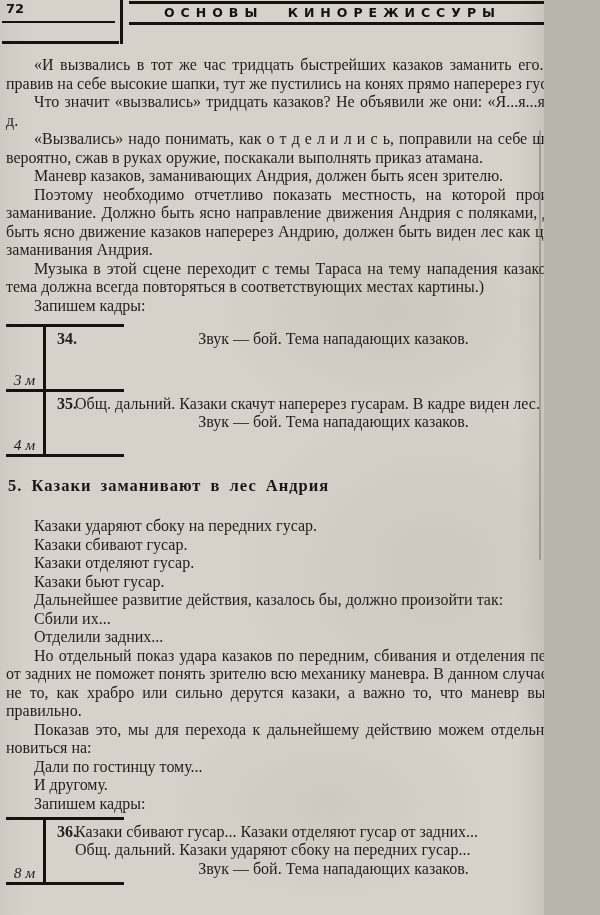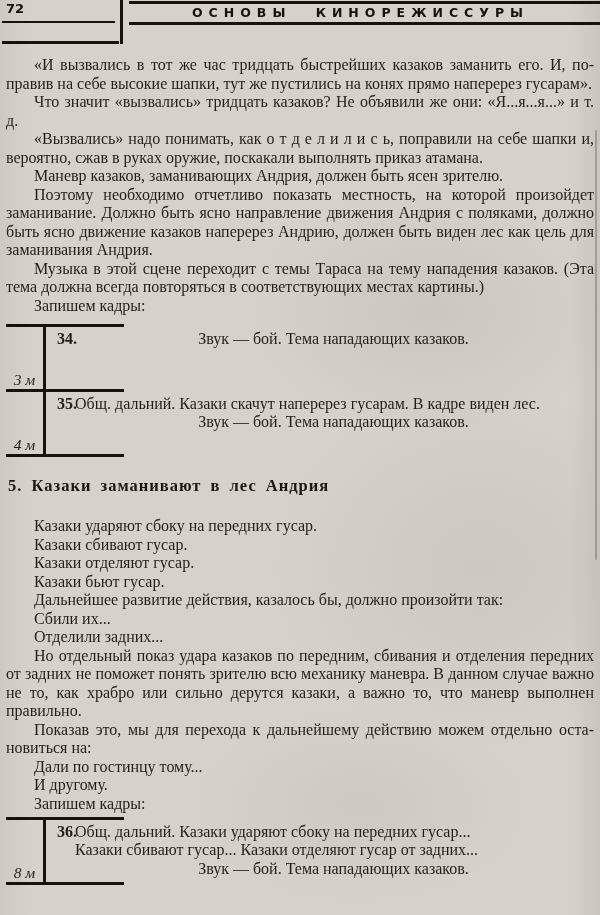--- a/index.html
+++ b/index.html
@@ -1,18 +1,18 @@
 <!DOCTYPE html>
 <html lang="ru"><head>
 <meta charset="utf-8">
 <style>
   html,body{margin:0;padding:0;background:#b7b4ab;}
   .page{
     position:relative;
-    width:600px;height:915px;
+    width:544px;height:915px;
     background:#d6d2c9;
     overflow:hidden;
     font-family:"Liberation Serif", serif;
     color:#221e19;
     text-decoration:underline;
   }
   
   .page .texture{
     position:absolute;inset:0;pointer-events:none;
     background:
@@ -144,22 +144,22 @@
     <p class="line">И другому.</p>
     <p class="line">Запишем кадры:</p>
 
     <div class="shots bottom">
       <div class="vrule"></div>
       <div class="hrule"></div>
       <div class="shot-row">
         <div class="shot-len">8 м</div>
         <div class="shot-content">
           <span class="shot-num">36.</span>
+          <div class="shot-action-line">Казаки сбивают гусар... Казаки отделяют гусар от задних...</div>
           <div class="shot-action-line">Общ. дальний. Казаки ударяют сбоку на передних гусар...</div>
-          <div class="shot-action-line">Казаки сбивают гусар... Казаки отделяют гусар от задних...</div>
           <div class="shot-sound">Звук — бой. Тема нападающих казаков.</div>
         </div>
       </div>
       <div class="hrule"></div>
     </div>
   </div>
 
   <div class="edge-shade"></div>
 </div>
 

